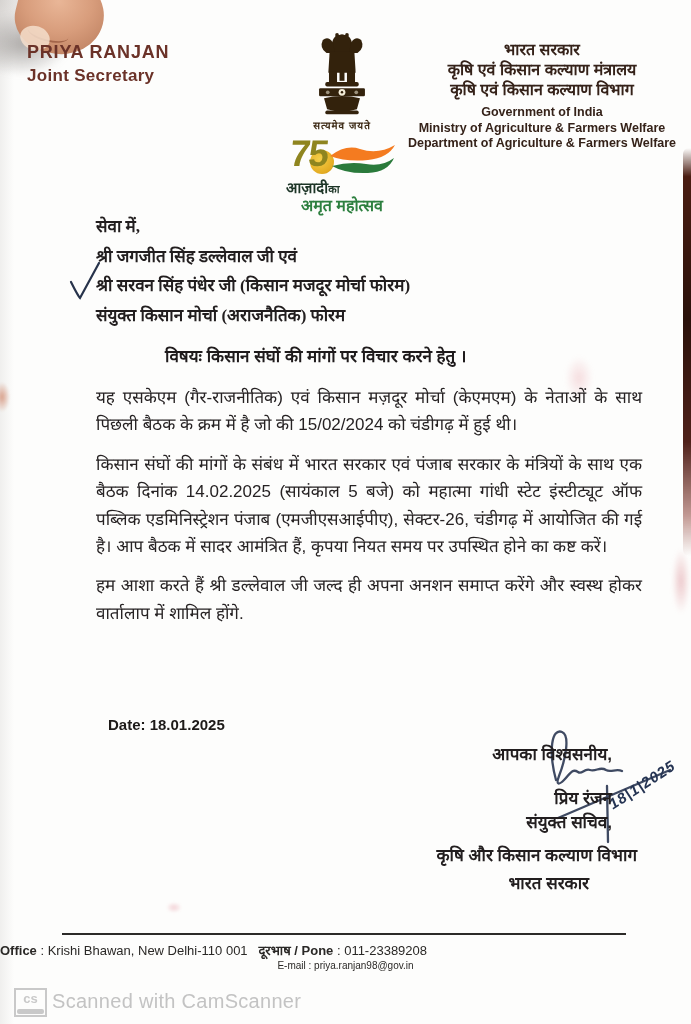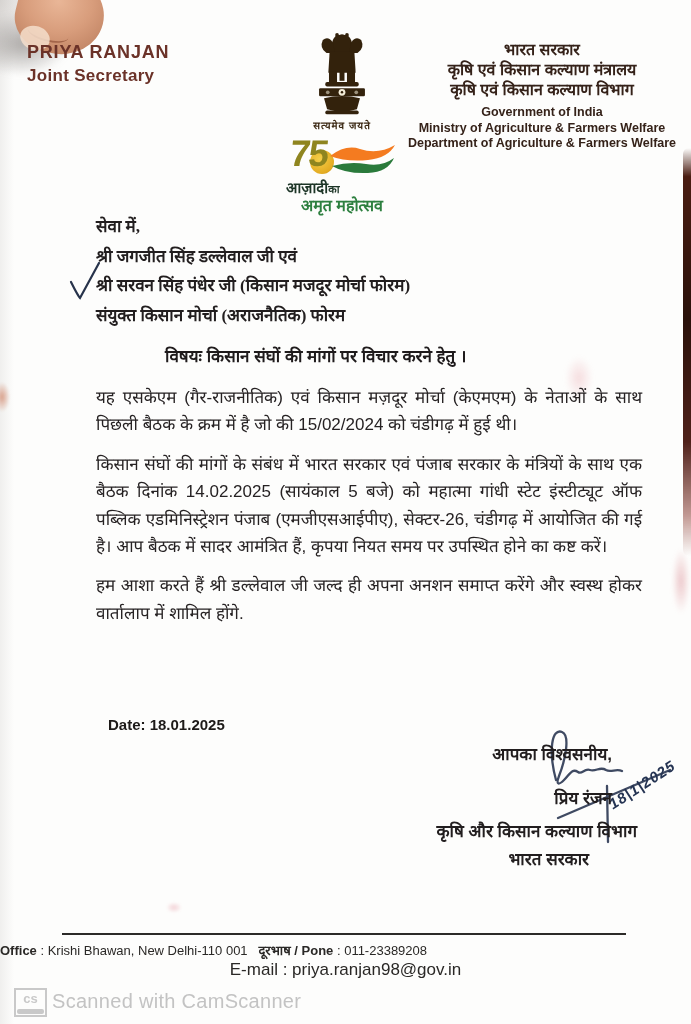--- a/index.html
+++ b/index.html
@@ -72,21 +72,21 @@
   .closing .desig{margin-top:2px;}
   .closing .dept{margin-top:11px;margin-right:-25px;}
   .closing .govt{margin-top:6px;margin-right:23px;}
   .sig-svg{position:absolute;left:512px;top:724px;}
   .sig-date{position:absolute;left:604px;top:776px;font-size:15px;font-weight:600;font-style:italic;
     color:#243352;transform:rotate(-33deg);letter-spacing:1px;white-space:nowrap;}
   
   .footer-line{position:absolute;left:62px;top:933px;width:564px;height:2px;background:#2c2a28;}
   .footer-1{position:absolute;left:0;top:941px;width:691px;font-size:13px;color:#2a2826;}
   .footer-1 b{font-weight:bold;}
-  .footer-2{position:absolute;left:0;top:960px;width:691px;text-align:center;font-size:17px;color:#2a2826;}
+  .footer-2{position:absolute;left:0;top:960px;width:691px;text-align:center;font-size:10px;color:#2a2826;}
   
   .cs-icon{position:absolute;left:14px;top:988px;width:29px;height:25px;border:2.5px solid #c9c9c9;
     border-radius:0;color:#c9c9c9;font-size:13px;font-weight:bold;text-align:center;line-height:17px;}
   .cs-icon::after{content:"";position:absolute;left:1px;right:1px;bottom:1px;height:5px;
     background:#c9c9c9;border-radius:2px;}
   .cs-text{position:absolute;left:52px;top:990px;font-size:20px;color:#c3c3c3;letter-spacing:.3px;}
 </style>
 </head>
 <body>
 
@@ -179,20 +179,21 @@
       <path d="M44 56 C36 26 40 4 50 8 C58 11 54 34 47 52 C44 60 46 62 52 56 C58 50 60 44 66 48 C70 51 72 44 78 46 C84 48 88 42 94 46 C99 49 104 44 110 47"></path>
       <path d="M46 94 L158 46"></path>
       <path d="M95 62 L96 118"></path>
     </g>
   </svg>
   <div class="sig-date">18|1|2025</div>
 
   <div class="closing">
     <div>आपका विश्वसनीय,</div>
     <div class="name">प्रिय रंजन</div>
+    <div class="desig">संयुक्त सचिव,</div>
     <div class="dept">कृषि और किसान कल्याण विभाग</div>
     <div class="govt">भारत सरकार</div>
   </div>
 
   <div class="footer-line"></div>
   <div class="footer-1">
     <b>Office</b><span> : Krishi Bhawan, New Delhi-110 001</span>&nbsp;&nbsp;&nbsp;<b>दूरभाष / Pone</b><span> : 011-23389208</span>
   </div>
   <div class="footer-2">E-mail : priya.ranjan98@gov.in</div>
 

